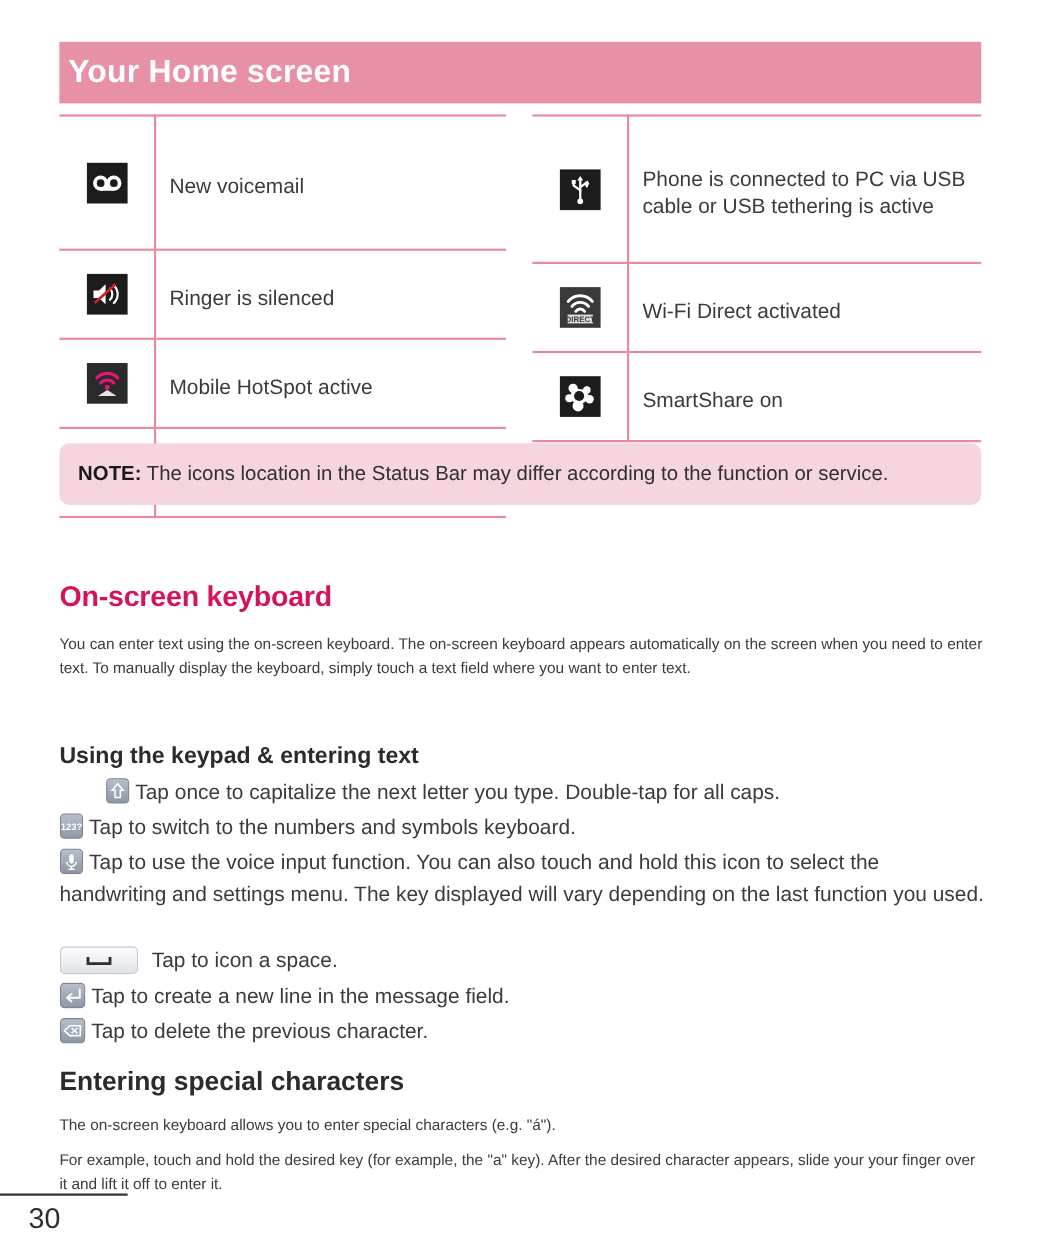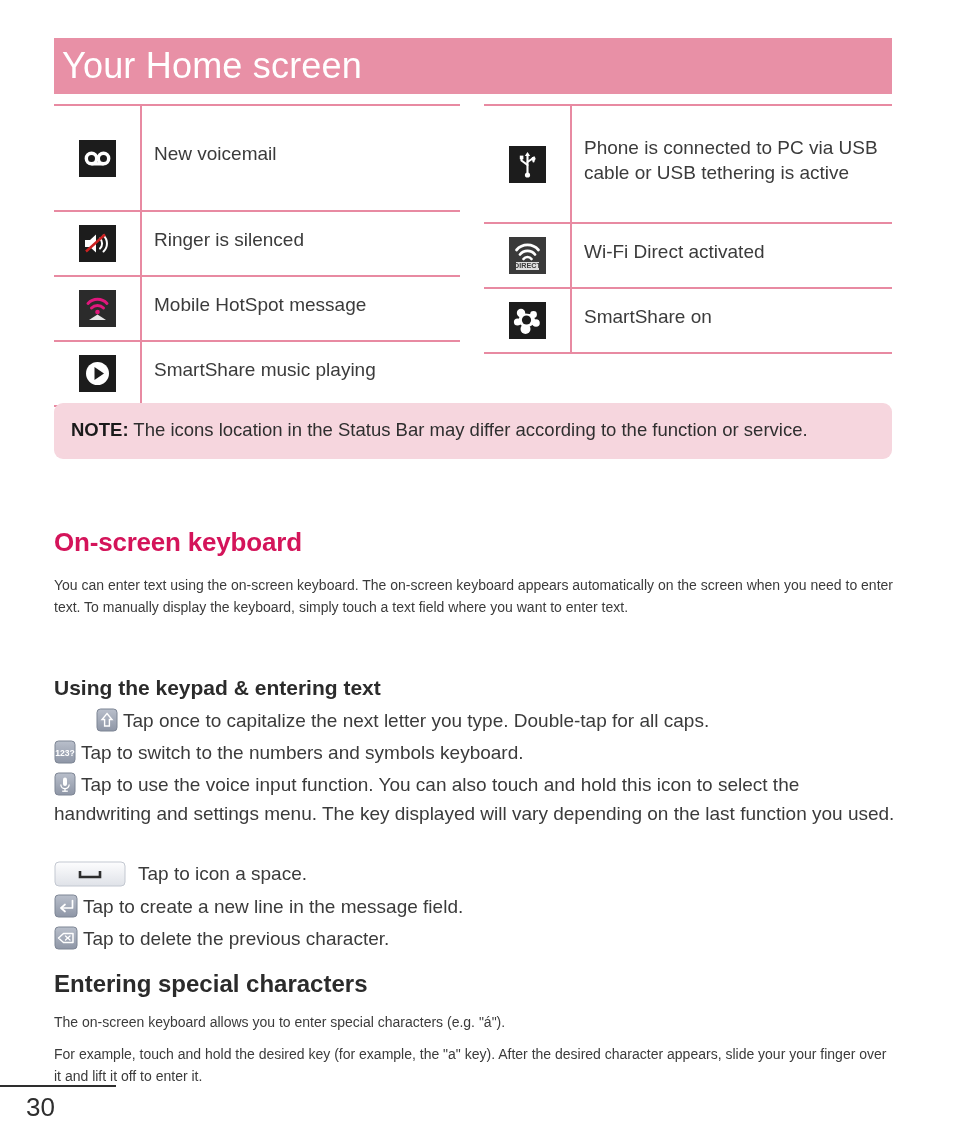--- a/index.html
+++ b/index.html
@@ -25,22 +25,22 @@
     height: 56px;
     background: #e890a6;
     box-sizing: border-box;
   }
   .header-banner .title {
     position: absolute;
     left: 8px;
     top: 50%;
     transform: translateY(-50%);
     color: #ffffff;
-    font-size: 36px;
-    font-weight: 400;
+    font-size: 29px;
+    font-weight: 700;
     letter-spacing: 0.2px;
     white-space: nowrap;
   }
 
   
   .tables-wrap {
     position: absolute;
     left: 54px;
     top: 104px;
     width: 838px;
@@ -59,21 +59,21 @@
     border-bottom: 2px solid #e88aa2;
     padding: 0;
     vertical-align: middle;
   }
   .icon-table tr td.cell-icon {
     width: 86px;
     text-align: center;
     border-right: 2px solid #e88aa2;
   }
   .icon-table tr td.cell-label {
-    padding: 0 0 8px 12px;
+    padding: 16px 0 8px 12px;
     font-size: 19px;
     line-height: 1.32;
     color: #3b3b3b;
   }
   .icon-table tr:not(:first-child) td { border-top: none; }
 
   .row-tall  td { height: 96px; }
   .row-std   td { height: 55px; }
   .row-usb   td { height: 108px; }
 
@@ -212,21 +212,21 @@
             <svg width="37" height="37" viewBox="0 0 37 37">
               <g fill="none" stroke="#e0177c" stroke-width="3" stroke-linecap="round">
                 <path d="M9 13.5 A13 13 0 0 1 28 13.5"></path>
                 <path d="M12.5 18 A8.5 8.5 0 0 1 24.5 18"></path>
               </g>
               <circle cx="18.5" cy="22" r="2.3" fill="#e0177c"></circle>
               <path d="M10 30 L18.5 24.5 L27 30 Z" fill="#e6e6e6"></path>
             </svg>
           </span>
         </td>
-        <td class="cell-label">Mobile HotSpot message</td>
+        <td class="cell-label">Mobile HotSpot active</td>
       </tr>
 
       <tr class="row-std">
         <td class="cell-icon">
           <span class="sicon">
             <svg width="37" height="37" viewBox="0 0 37 37">
               <circle cx="18.5" cy="18.5" r="11.5" fill="#ffffff"></circle>
               <path d="M15.5 12 L25 18.5 L15.5 25 Z" fill="#1c1c1c"></path>
             </svg>
           </span>

